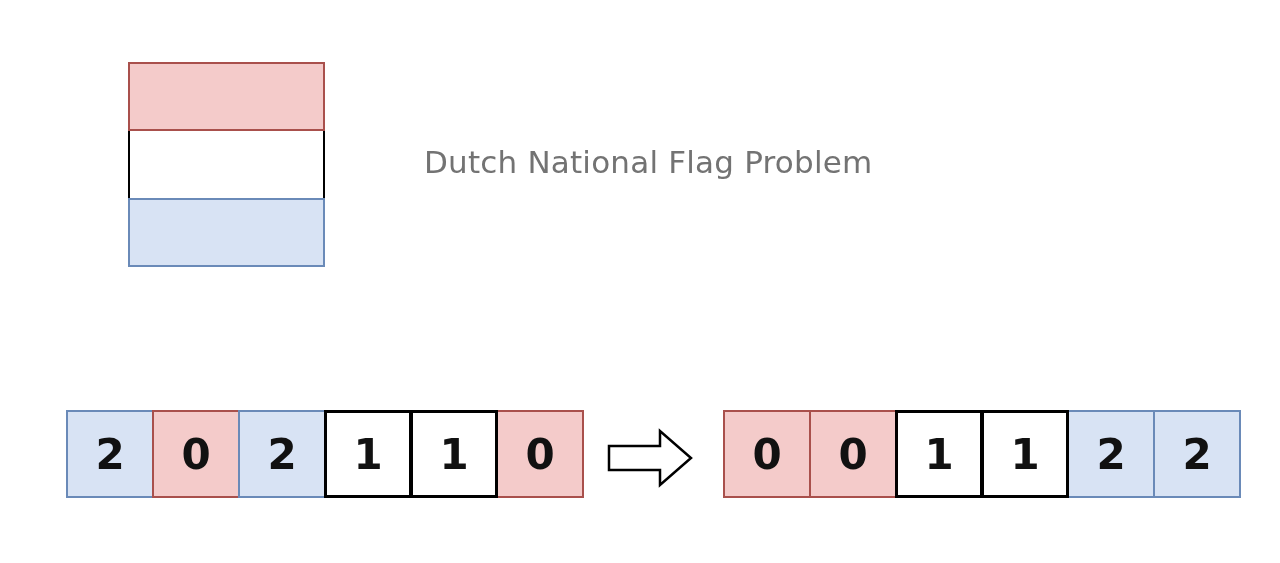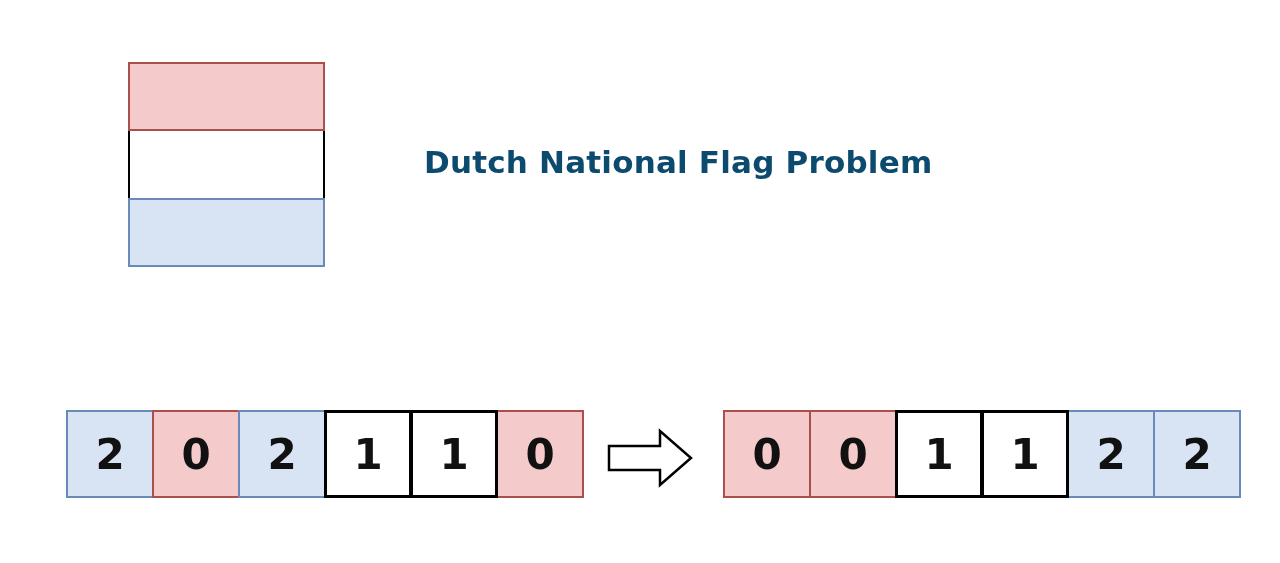--- a/index.html
+++ b/index.html
@@ -24,22 +24,22 @@
   .stripe.red   { height: 69px; background: var(--red_fill);  border: 2px solid var(--red_border); }
   .stripe.white { height: 67px; background: var(--white_fill); border-left: 2px solid var(--black_border); border-right: 2px solid var(--black_border); }
   .stripe.blue  { height: 69px; background: var(--blue_fill); border: 2px solid var(--blue_border); }
 
   
   .title {
     position: absolute;
     left: 424px;
     top: 144px;
     font-size: 31px;
-    font-weight: 700;
-    color: #0c4a6e;
+    font-weight: 400;
+    color: #737373;
     letter-spacing: 0.2px;
     white-space: nowrap;
   }
 
   
   .array {
     position: absolute;
     top: 410px;
     display: flex;
   }

